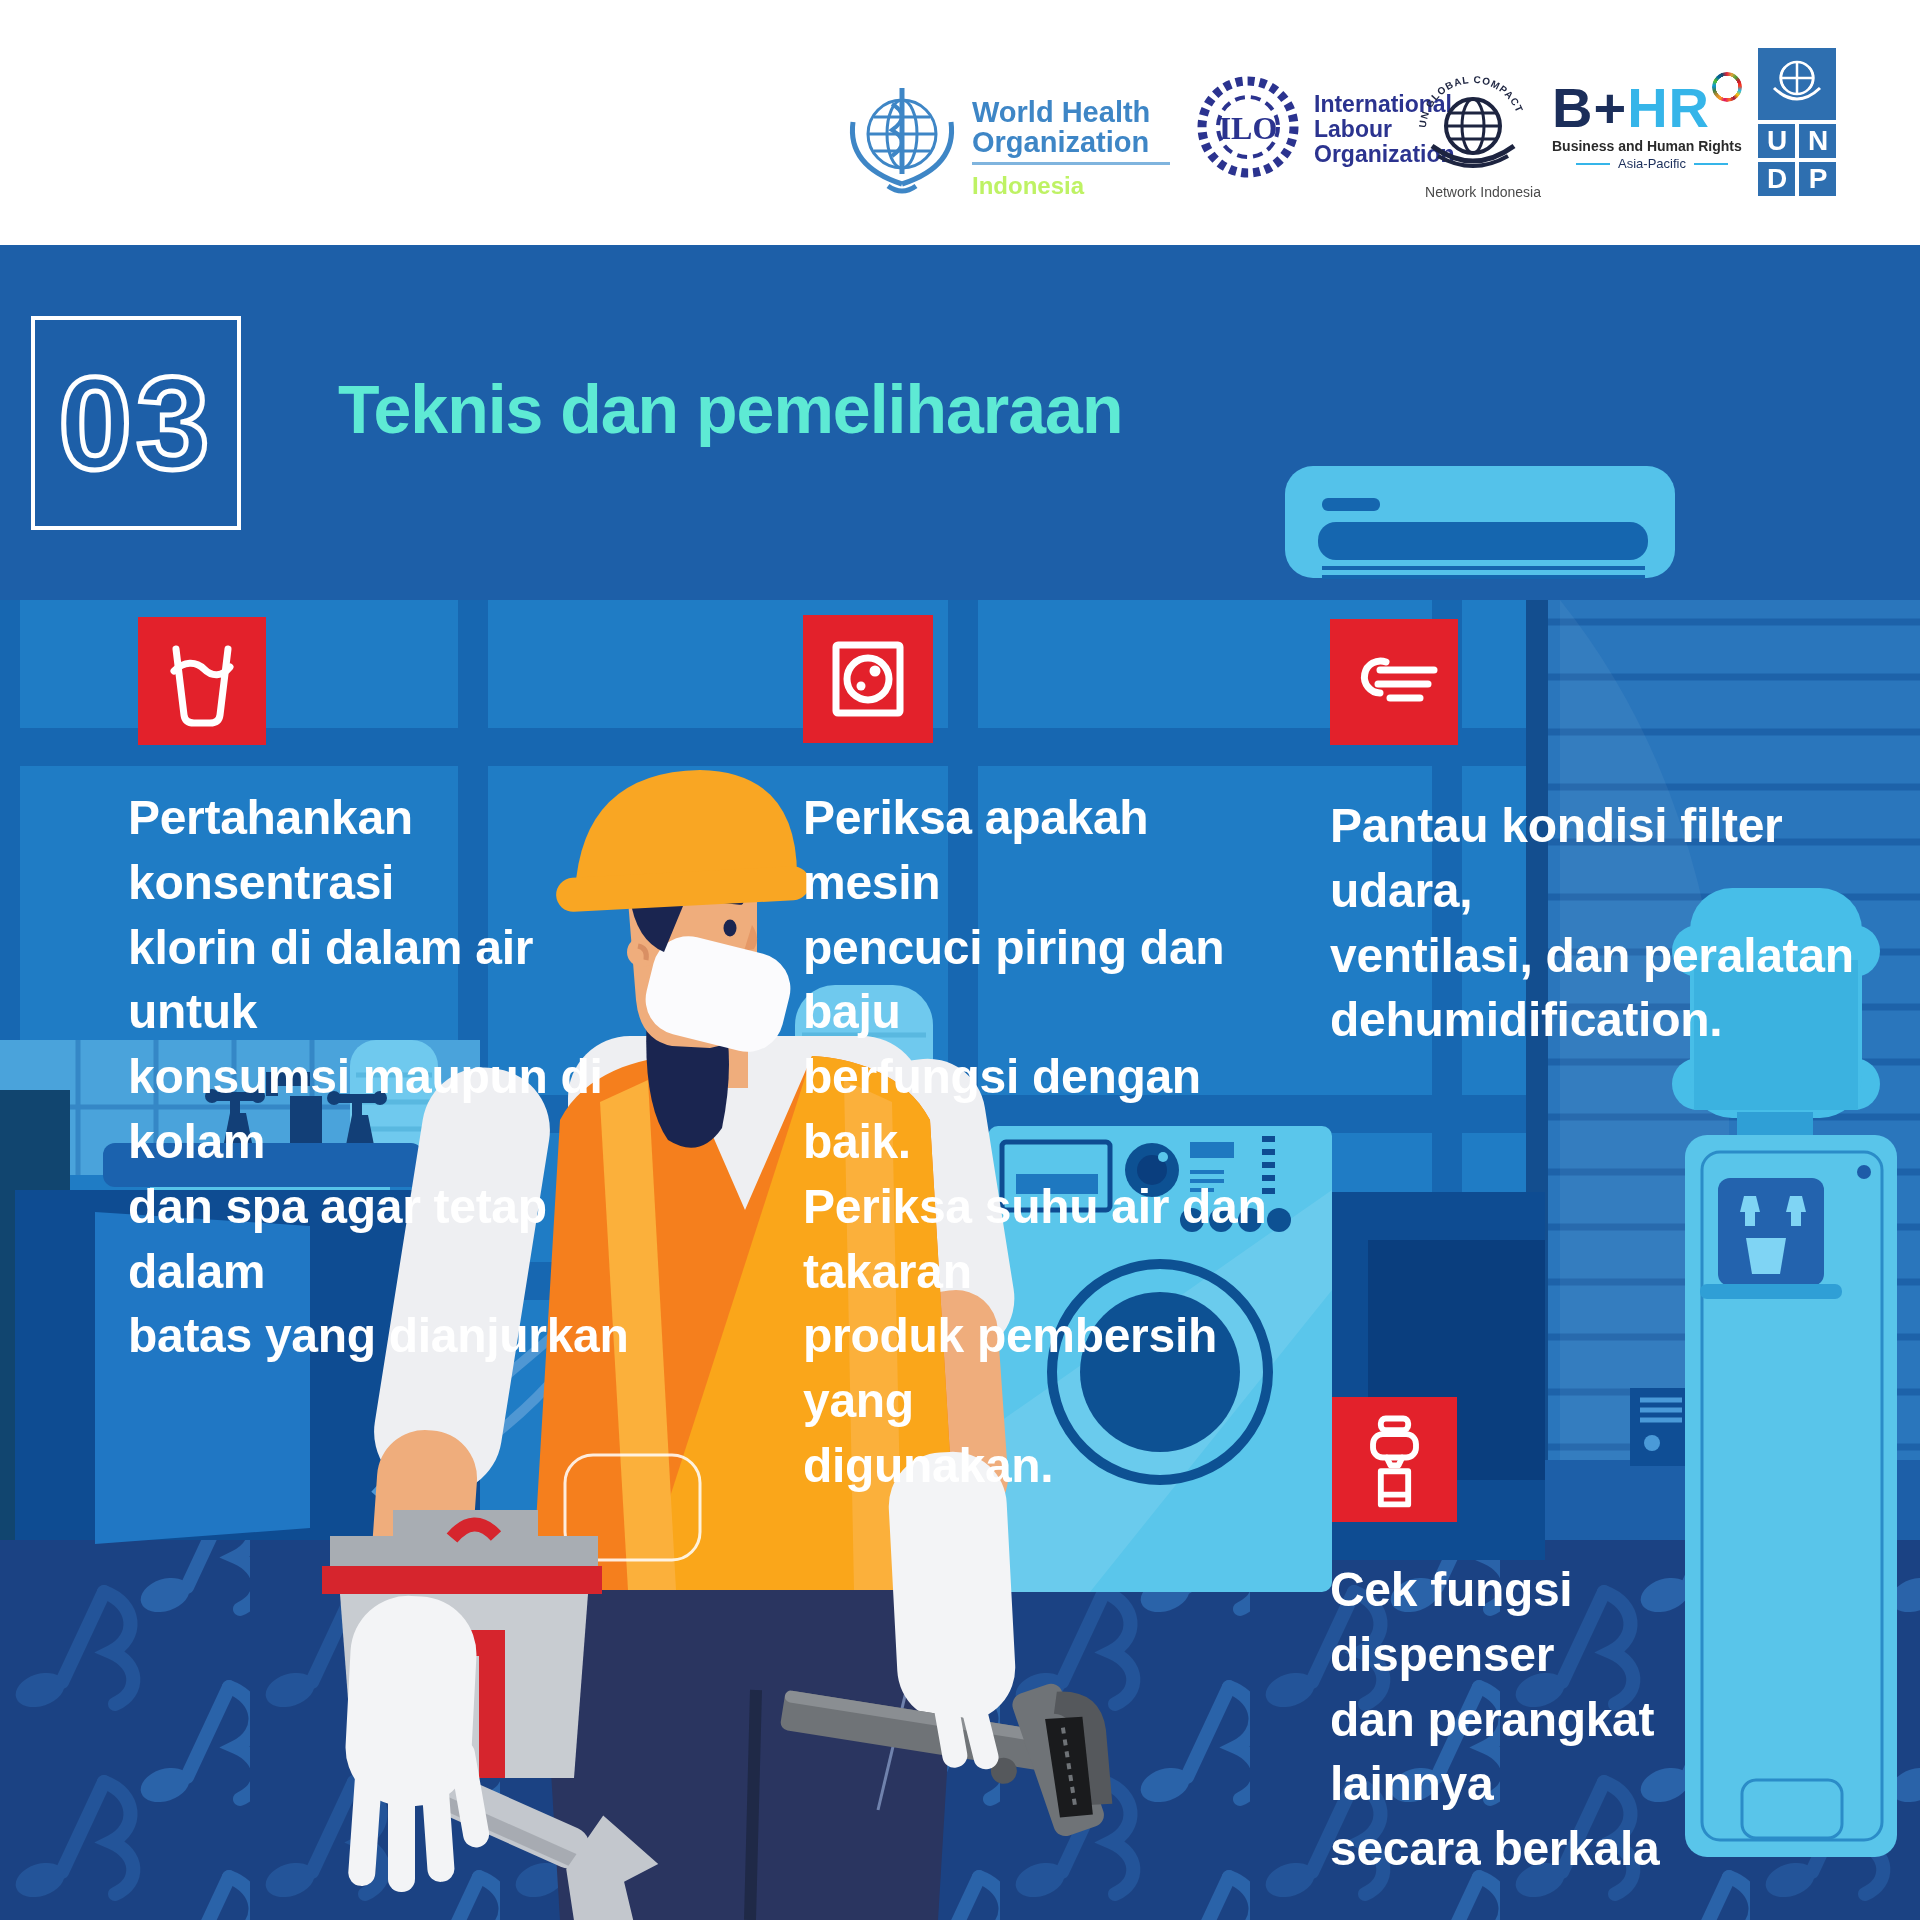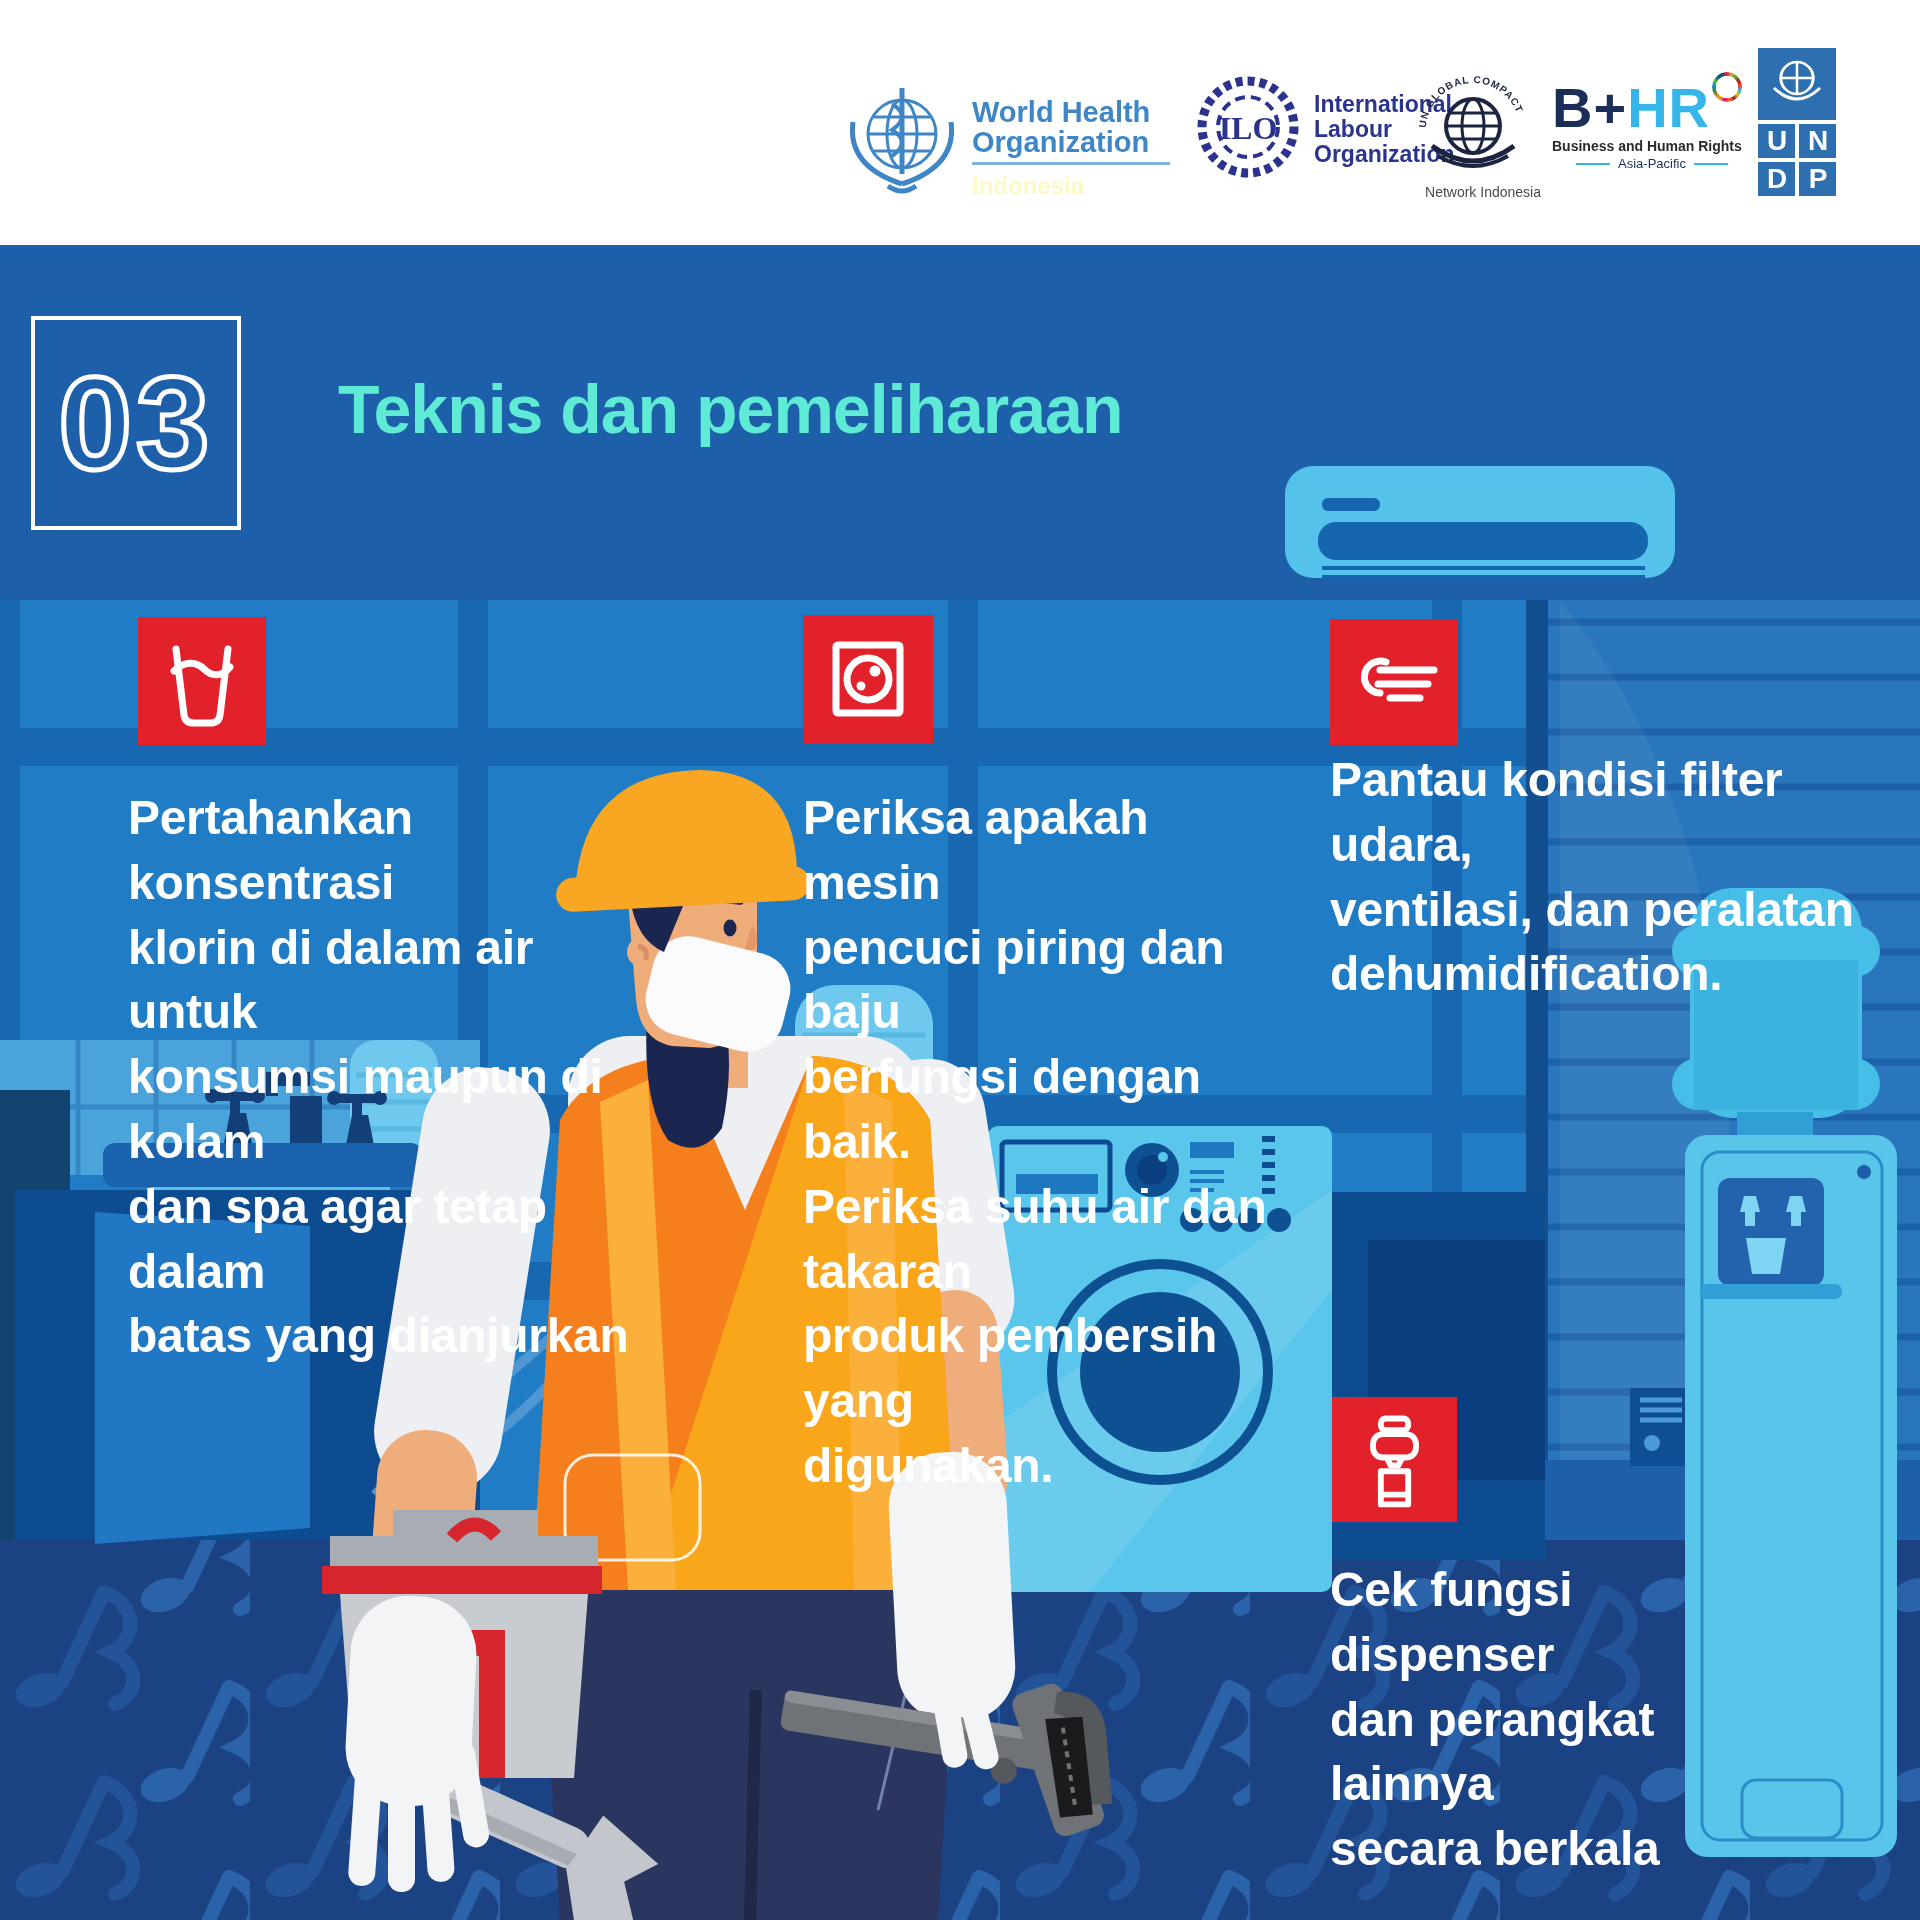--- a/index.html
+++ b/index.html
@@ -2,21 +2,21 @@
 <html><head>
 <meta charset="utf-8">
 <style>
   html,body{margin:0;padding:0;background:#333;}
   .canvas{position:relative;width:1920px;height:1920px;overflow:hidden;background:#1D5FA8;
           font-family:"Liberation Sans","DejaVu Sans",sans-serif;}
   .abs{position:absolute;}
   
   .hdr-text{color:#3E86C6;font-weight:bold;line-height:1.02;}
   .who-l{font-size:29px;}
-  .who-country{font-size:24px;color:#fef9c3;margin-top:7px;}
+  .who-country{font-size:24px;color:#bef264;margin-top:7px;}
   .who-rule{width:198px;height:3px;background:#7FB4DE;margin-top:5px;}
   .ilo-l{font-size:23px;color:#2B338F;font-weight:bold;line-height:1.08;}
   .ungc-sub{font-size:14px;color:#4A4A4A;text-align:center;width:150px;}
   .bhr-big{font-size:56px;font-weight:bold;letter-spacing:1px;line-height:1;}
   .bhr-b{color:#1B2E5A}.bhr-hr{color:#35B5E9}
   .bhr-sub{font-size:14px;color:#2A2A2A;font-weight:bold;margin-top:2px;}
   .bhr-region{font-size:13px;color:#1B2E5A;text-align:center;display:flex;align-items:center;gap:8px;justify-content:center;margin-top:2px;}
   .bhr-region i{display:block;width:34px;height:2px;background:#35B5E9;}
   .sdg{width:30px;height:30px;border-radius:50%;
        background:conic-gradient(#E5243B,#DDA63A,#4C9F38,#C5192D,#FF3A21,#26BDE2,#FCC30B,#A21942,#FD6925,#DD1367,#FD9D24,#BF8B2E,#3F7E44,#0A97D9,#56C02B,#00689D,#19486A,#E5243B);
@@ -380,20 +380,20 @@
 klorin di dalam air untuk
 konsumsi maupun di kolam
 dan spa agar tetap dalam
 batas yang dianjurkan</div>
   <div class="abs tiptext" style="left:803px;top:786px;width:490px">Periksa apakah mesin
 pencuci piring dan baju
 berfungsi dengan baik.
 Periksa suhu air dan takaran
 produk pembersih yang
 digunakan.</div>
-  <div class="abs tiptext" style="left:1330px;top:748px;width:530px">Pantau kondisi filter udara,
+  <div class="abs tiptext" style="left:1330px;top:794px;width:530px">Pantau kondisi filter udara,
 ventilasi, dan peralatan
 dehumidification.</div>
   <div class="abs tiptext" style="left:1330px;top:1558px;width:470px">Cek fungsi dispenser
 dan perangkat lainnya
 secara berkala</div>
 
 </div>
 
 </body></html>

